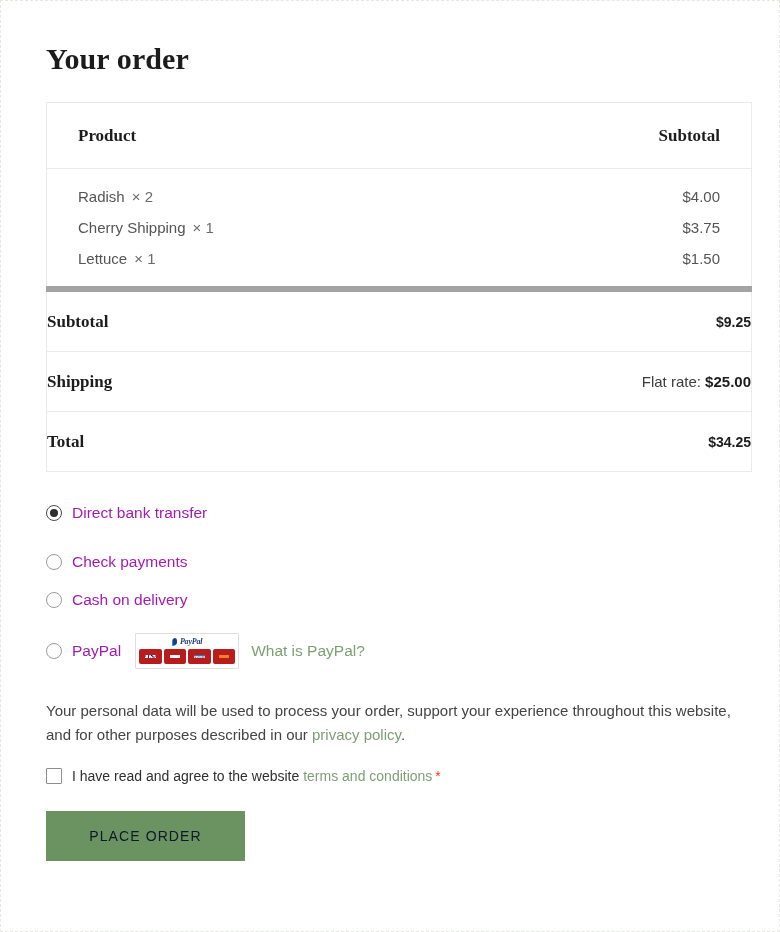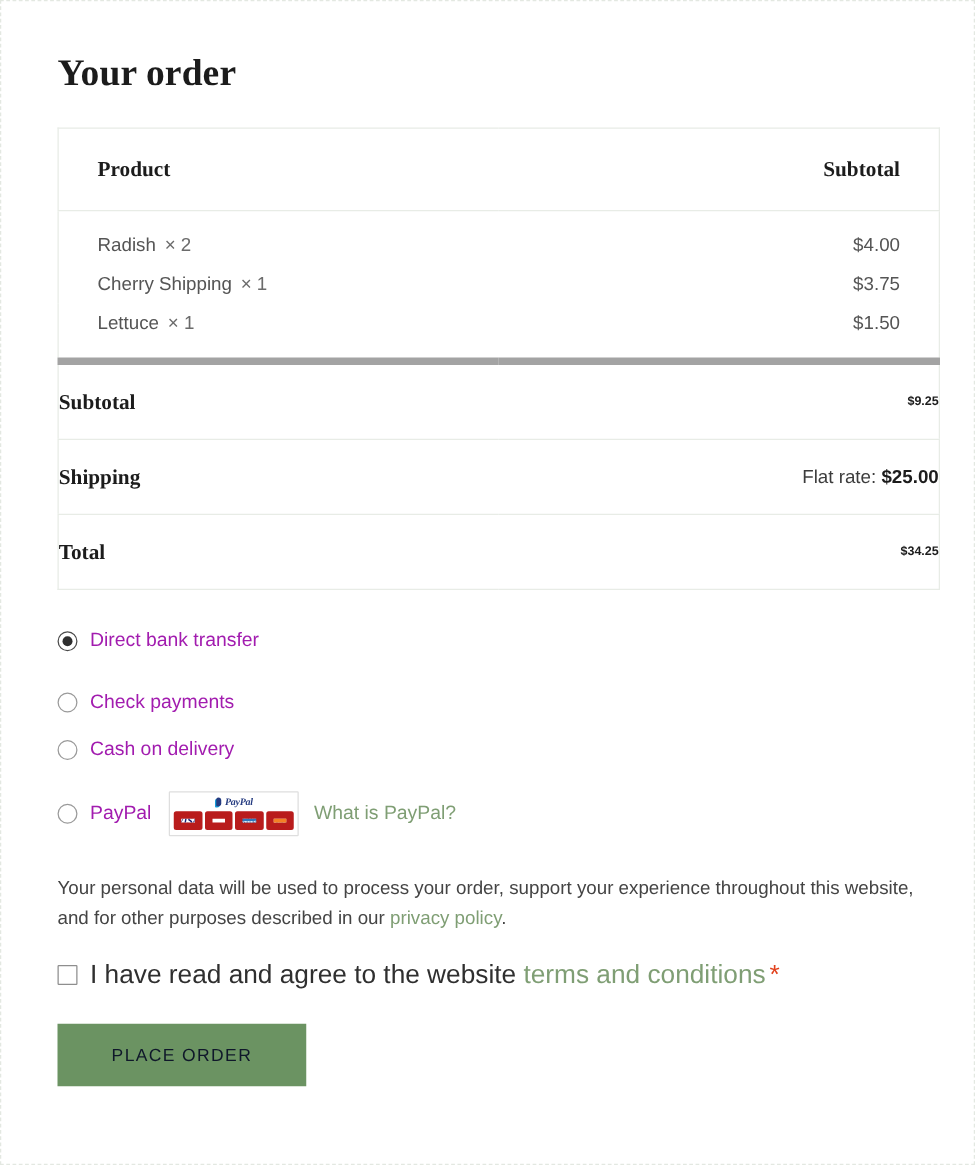--- a/index.html
+++ b/index.html
@@ -107,21 +107,21 @@
     padding-left: 31px;
     font-family: "Liberation Serif", serif;
     font-size: 17px;
     font-weight: 700;
     color: #1c1c1c;
     text-align: left;
   }
   .sum-value {
     padding-right: 31px;
     text-align: right;
-    font-size: 10px;
+    font-size: 14px;
     color: #3c3c3c;
   }
   .sum-value b { font-weight: 700; color: #1c1c1c; }
   .shipping-value {
     padding-right: 171px;
     text-align: right;
     font-size: 15px;
     color: #3c3c3c;
     white-space: nowrap;
   }
@@ -326,21 +326,21 @@
     box-sizing: border-box;
     width: 16px;
     height: 16px;
     border: 1px solid #8e8e8e;
     background: #fff;
     margin-right: 10px;
     border-radius: 1px;
     flex: 0 0 auto;
   }
   .terms-text {
-    font-size: 21px;
+    font-size: 14px;
     color: #2f2f2f;
   }
   .req { color: #e2401c; padding-left: 3px; }
 
   
   .place-order {
     margin-top: 27px;
     display: inline-block;
     background: #6b9362;
     color: #0f172a;

